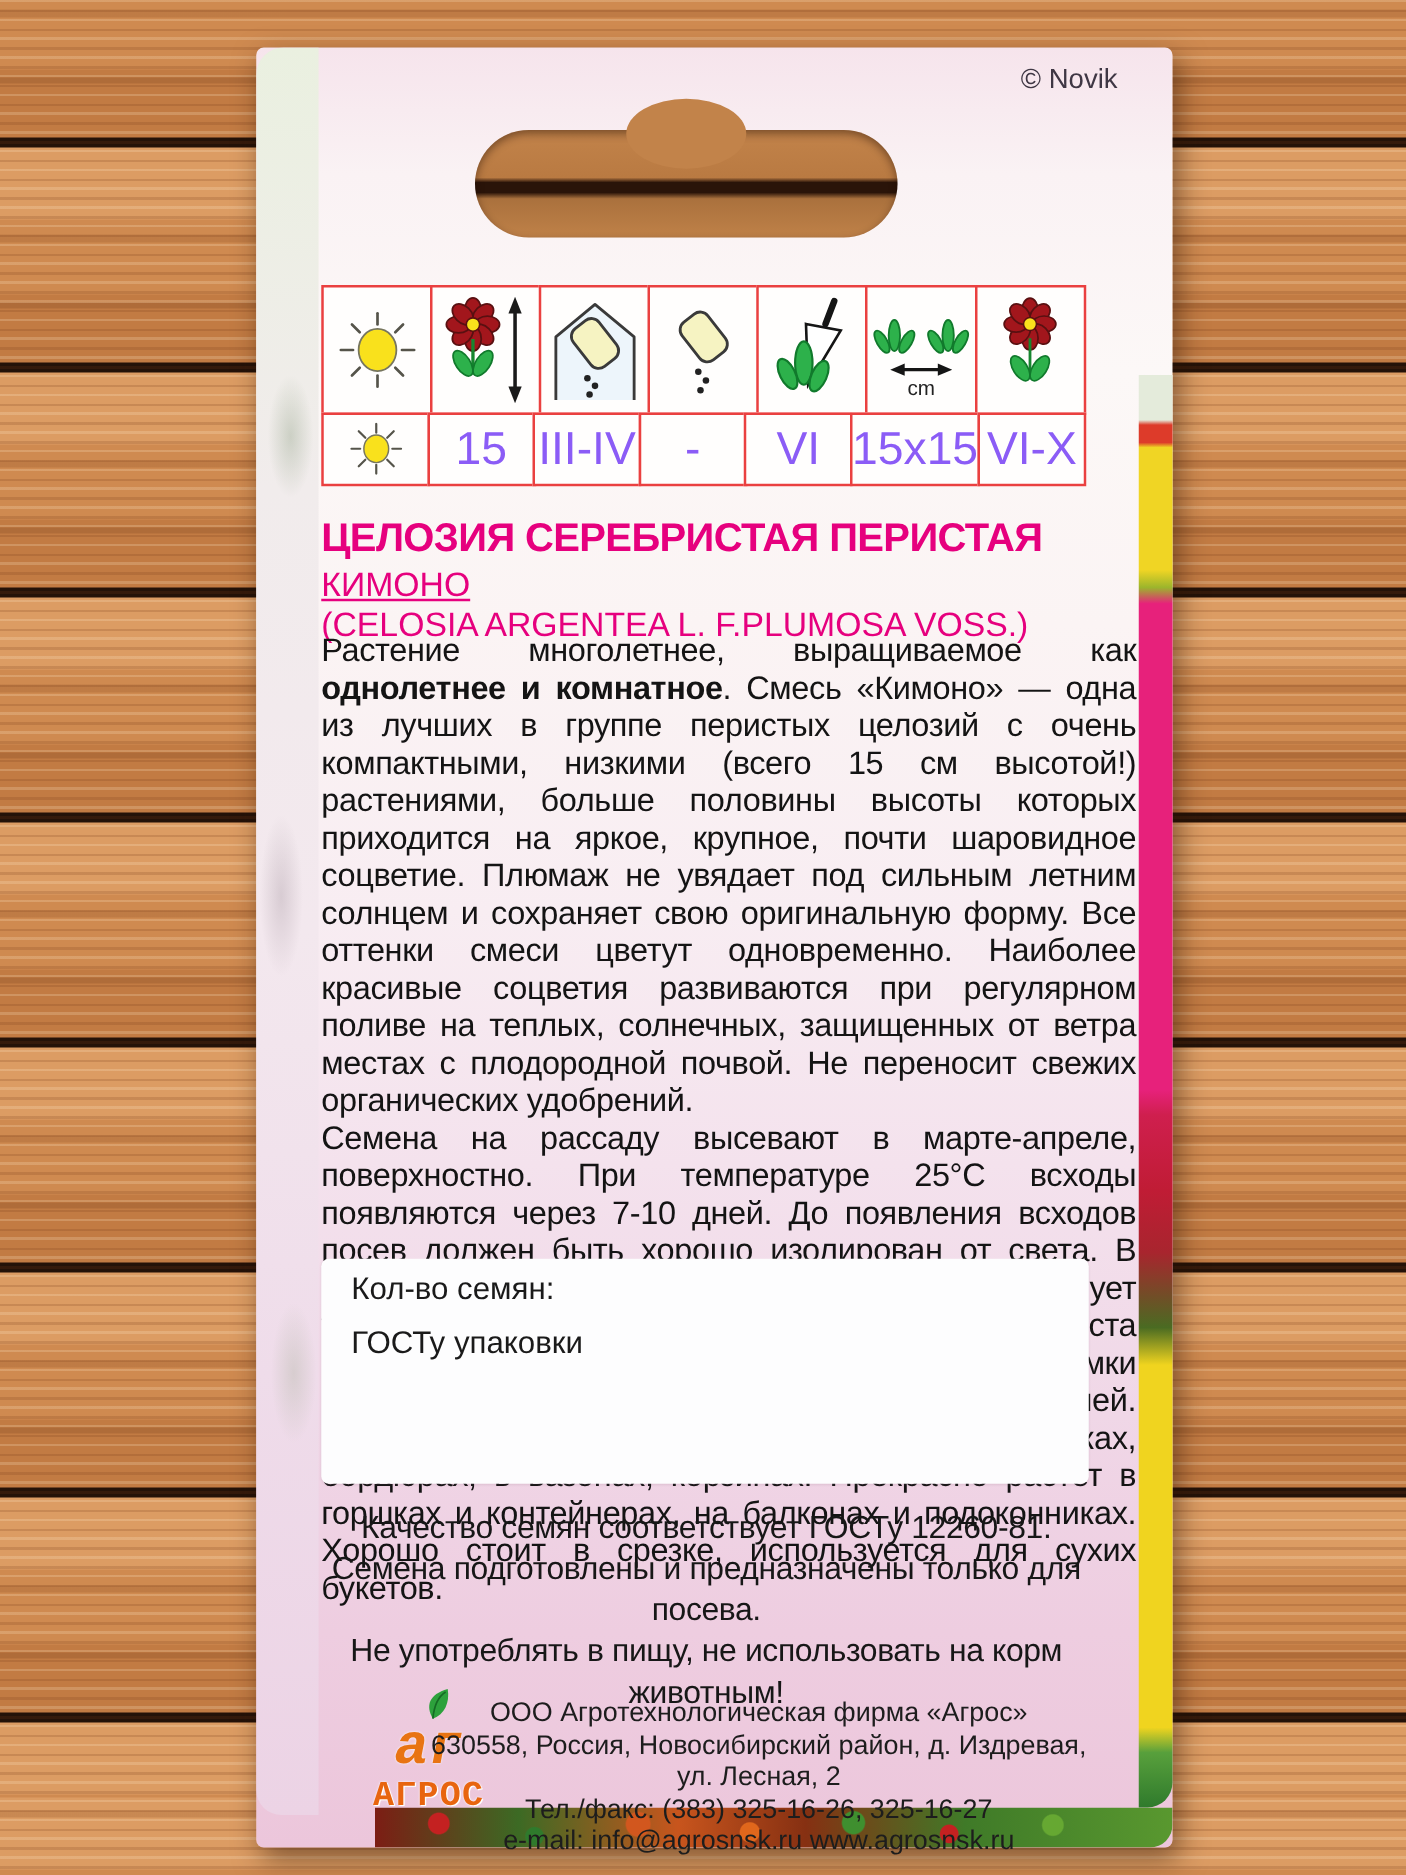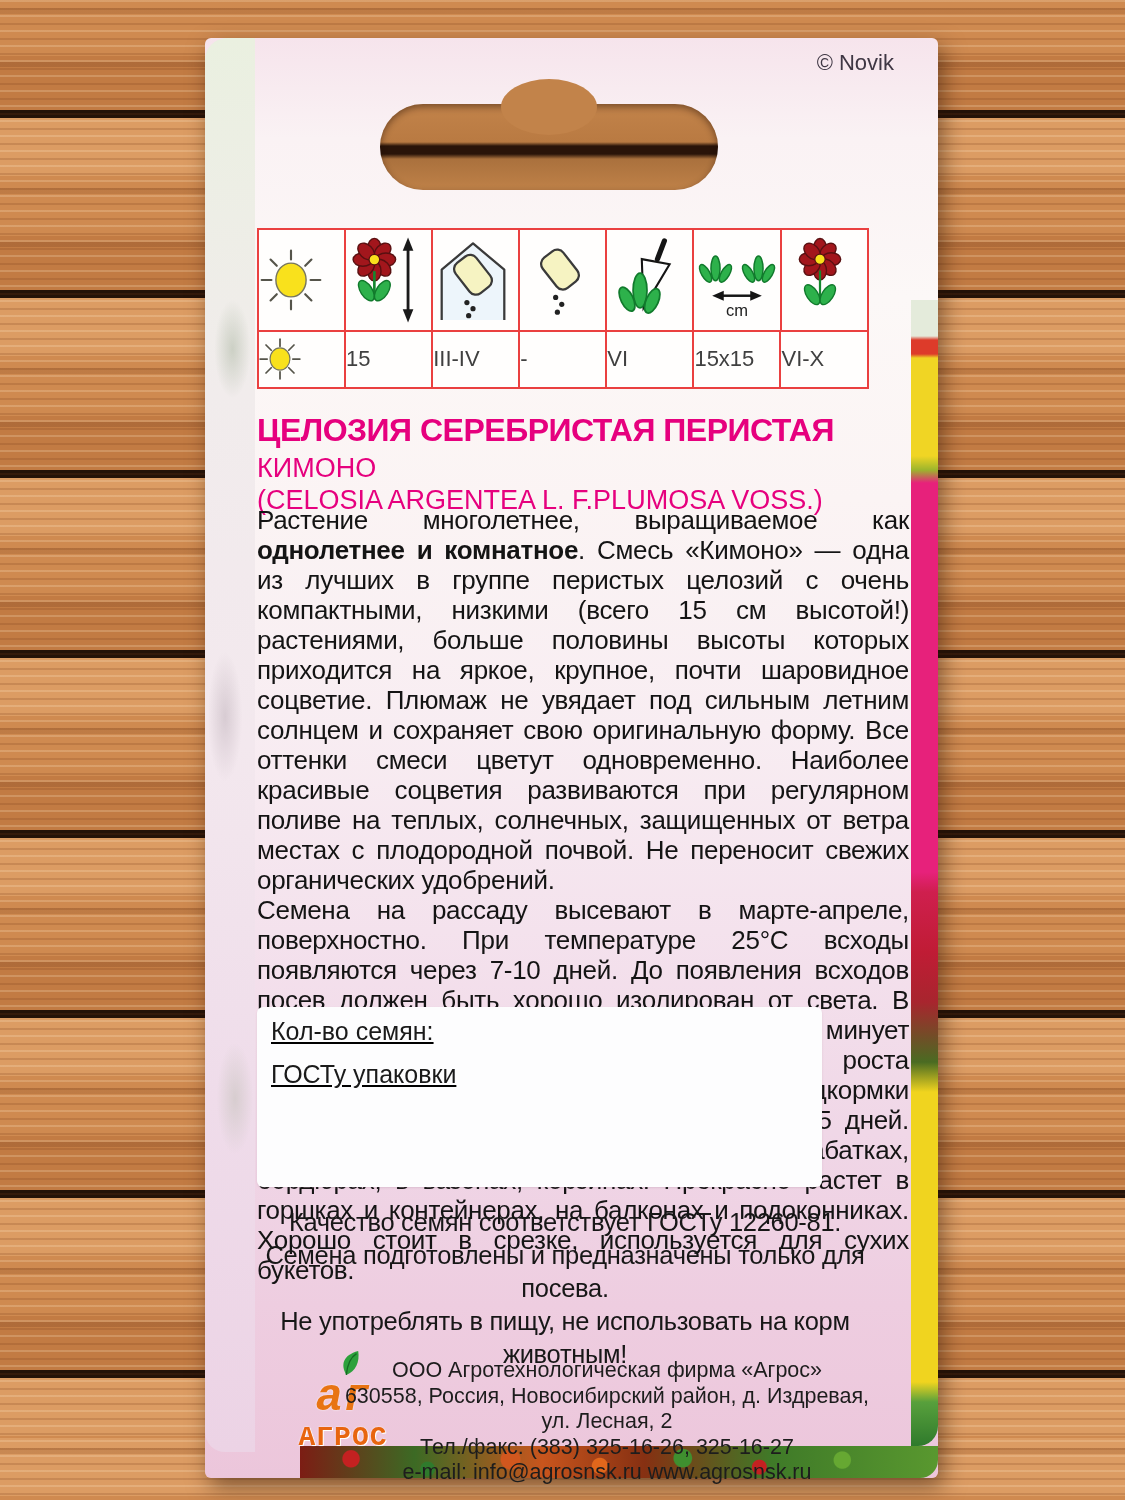--- a/index.html
+++ b/index.html
@@ -56,40 +56,39 @@
     box-shadow:inset 0 3px 7px rgba(30,12,2,0.45);
   }
   .hang-hole::before{
     content:"";position:absolute;left:50%;transform:translateX(-50%);top:-25px;
     width:96px;height:56px;border-radius:50%;background:#c2834a;
   }
   .info-table{position:absolute;left:52px;top:190px;width:612px;background:#fffdfc;}
   .it-row{display:flex;}
   .it-row + .it-row{margin-top:-2.5px;}
   .it-cell{
-    flex:1 1 0;border:2.5px solid #ea4040;display:flex;align-items:center;justify-content:flex-start;
+    flex:1 1 0;border:2.5px solid #ea4040;display:flex;align-items:center;justify-content:center;
     background:#fffefd;
   }
   .it-cell + .it-cell{margin-left:-2.5px;}
   .it-icons .it-cell{height:100px;}
-  .it-values .it-cell{height:55px;font-size:22px;color:#404040;}
+  .it-values .it-cell{height:55px;font-size:37px;color:#8b5cf6;}
   .title-block{position:absolute;left:52px;top:363px;width:640px;color:#e6007e;}
   .title-block h1{margin:12px 0 7px 0;font-size:32px;line-height:34px;font-weight:bold;letter-spacing:-0.5px;}
-  .title-block .variety{margin:0 0 3px 0;font-size:27px;line-height:29px;}
+  .title-block .variety{margin:0 0 3px 0;font-size:27px;line-height:29px;text-decoration:underline;}
   .title-block .latin{margin:0;font-size:27px;line-height:29px;}
   .description{
     position:absolute;left:52px;top:467px;width:652px;
     font-size:26px;line-height:30px;color:#141414;text-align:justify;letter-spacing:-0.3px;
   }
   .description p{margin:0;}
   .fields-box{
-    position:absolute;left:52px;top:969px;width:565px;height:180px;
-    background:#fdfdfe;border-radius:6px;box-sizing:border-box;padding:10px 14px;
+    position:absolute;left:52px;top:969px;width:614px;height:180px;
+    background:#fdfdfe;border-radius:6px;box-sizing:border-box;padding:10px 24px;
     box-shadow:0 1px 2px rgba(120,80,100,0.15);
-    text-decoration:underline;
   }
   .fields-box p{margin:0 0 14px 0;font-size:25px;line-height:29px;color:#1a1a1a;}
   .quality{
     position:absolute;left:28px;top:1168px;width:664px;text-align:center;
     font-size:25.5px;line-height:33px;color:#171717;letter-spacing:-0.3px;
   }
   .quality p{margin:0;}
   .agros-logo{position:absolute;left:70px;top:1312px;width:136px;height:116px;text-align:center;font-family:Liberation Mono, monospace;}
   .logo-leaf{position:absolute;left:56px;top:0px;}
   .logo-mono{

